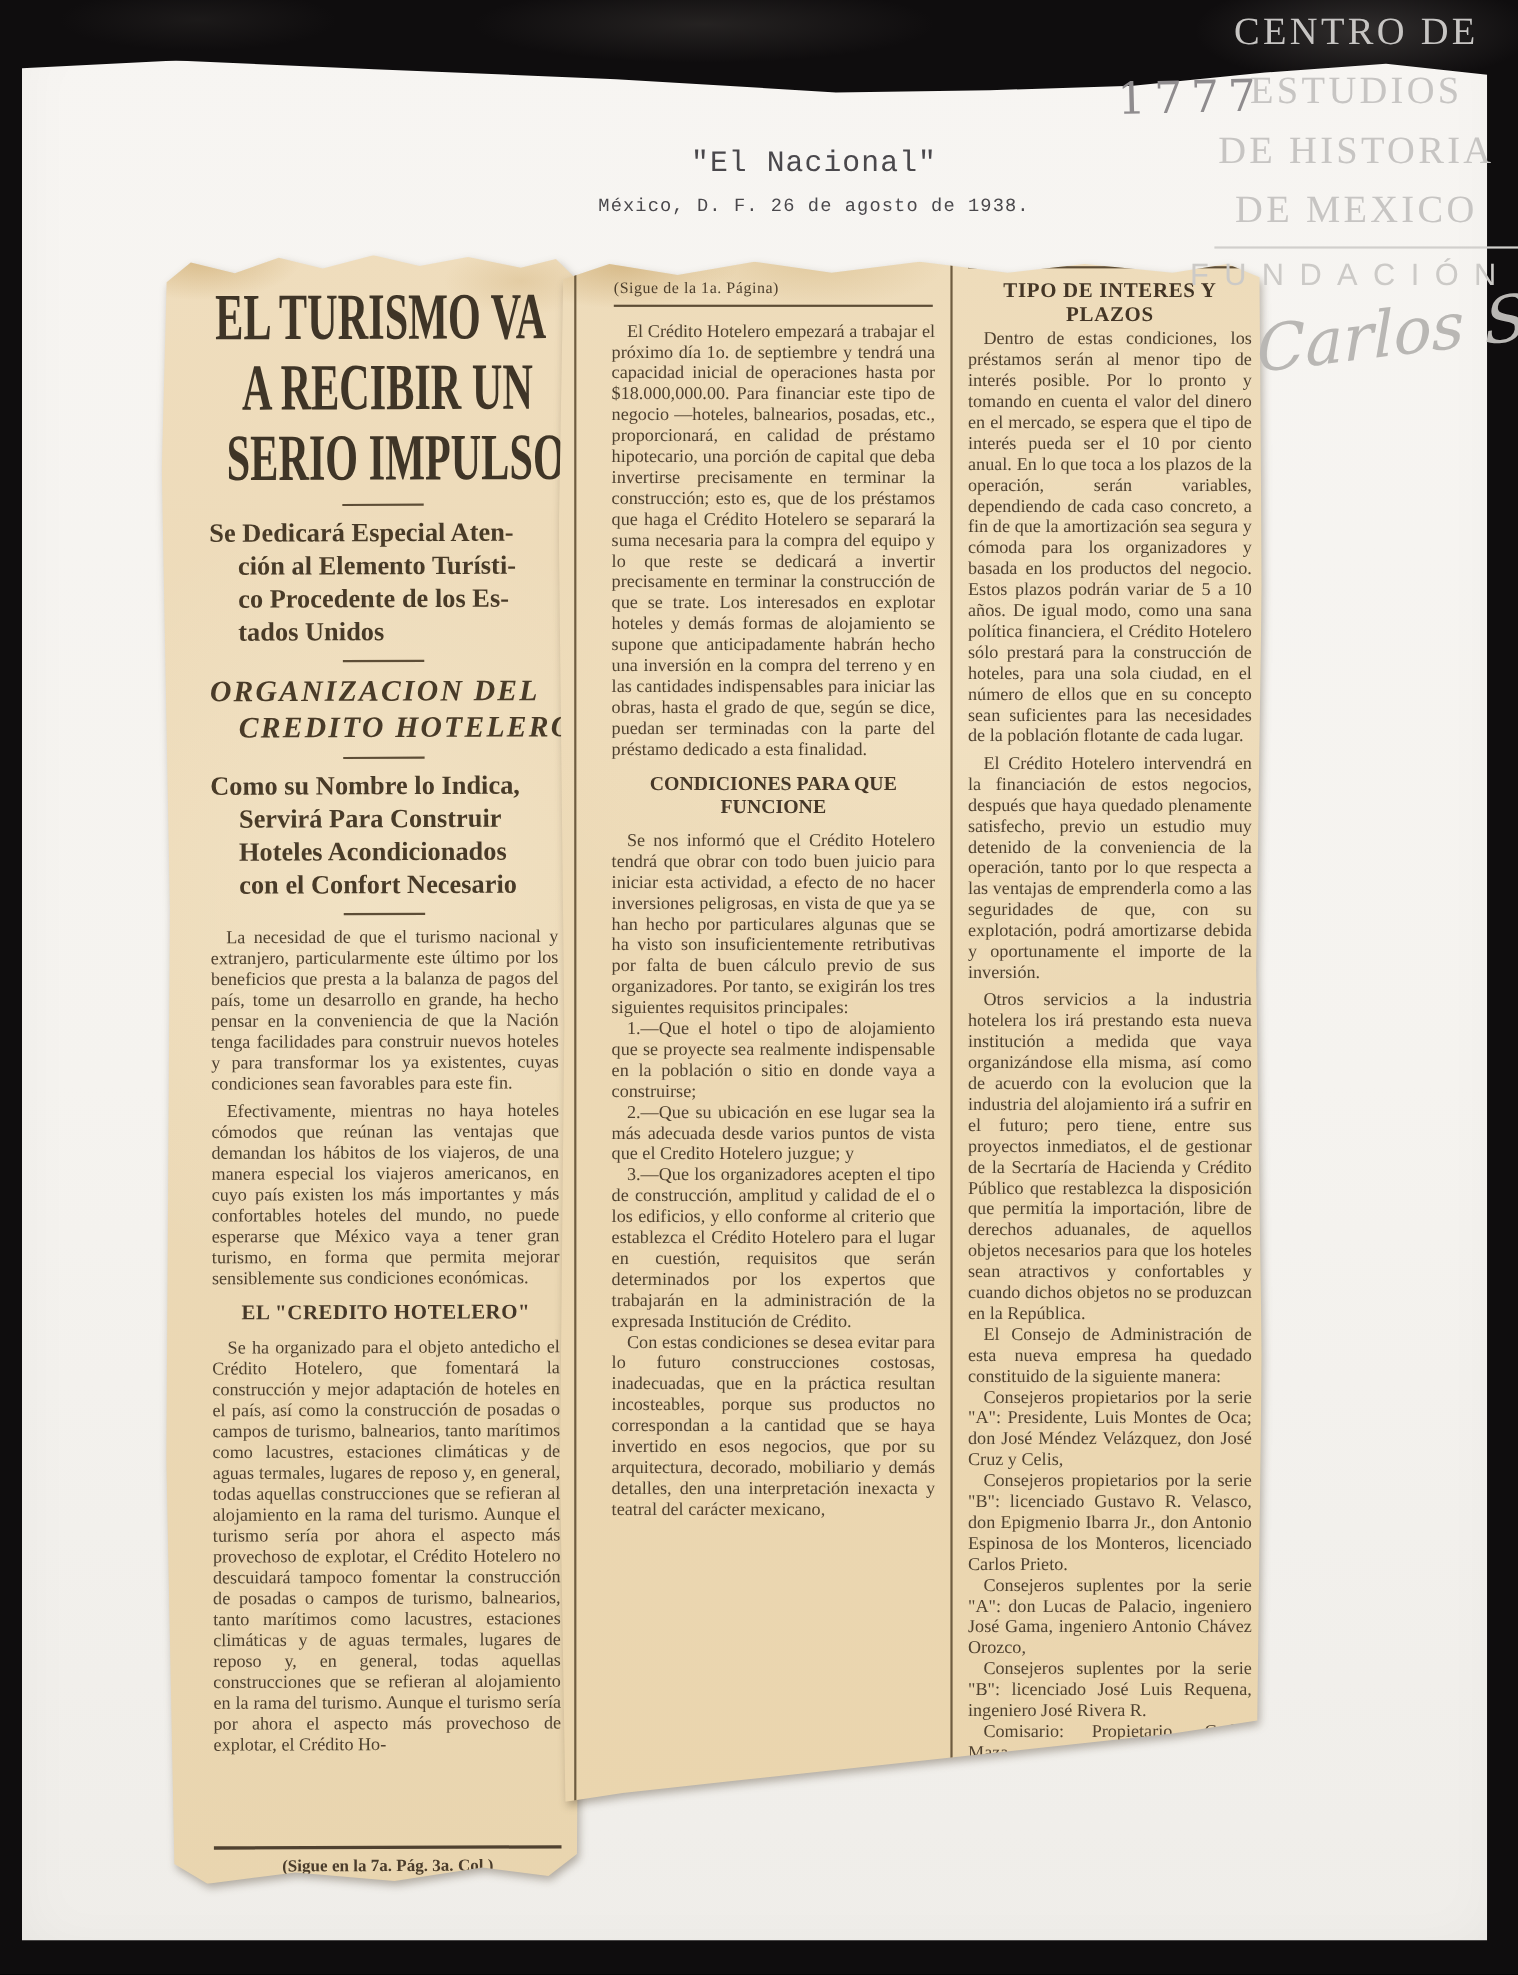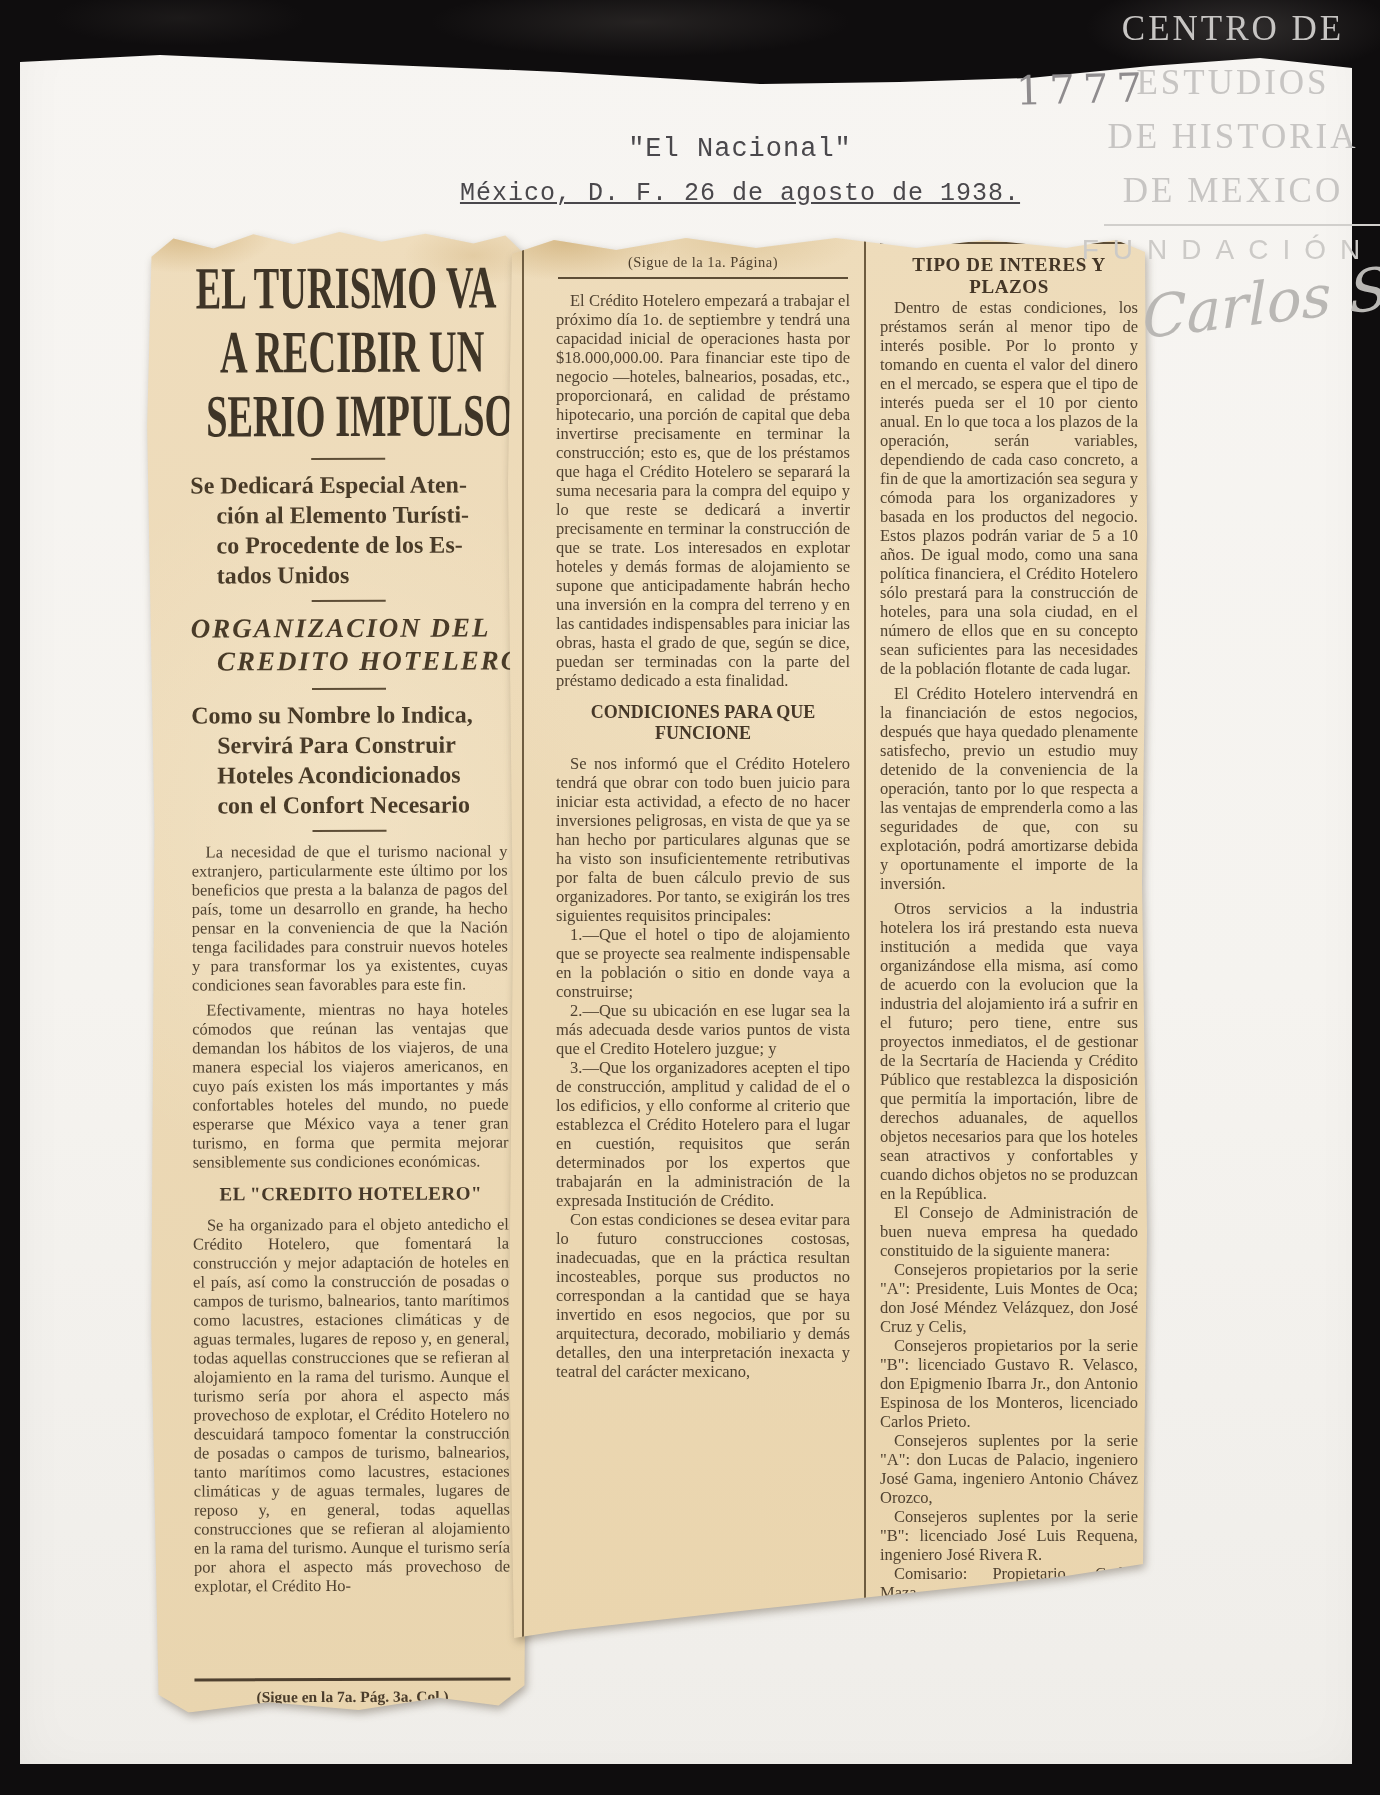--- a/index.html
+++ b/index.html
@@ -25,21 +25,21 @@
     letter-spacing:14px;color:#cccac7;white-space:nowrap;margin-left:-10px;}
   .wm-signature{font-family:"DejaVu Serif",serif;font-style:italic;font-size:58px;color:#b9b7b4;
     transform:rotate(-7deg) skewX(-6deg);transform-origin:left top;white-space:nowrap;
     margin:18px 0 0 60px;}
   
   .stamp{position:absolute;left:1016px;top:66px;z-index:5;font-family:"DejaVu Serif",serif;
     font-size:40px;letter-spacing:8px;color:#8f8c8e;transform:rotate(-1.5deg);}
   .typed{position:absolute;left:395px;top:134px;width:690px;z-index:5;text-align:center;
     font-family:"Liberation Mono","DejaVu Sans Mono",monospace;color:#4a484c;}
   .typed .t1{font-size:27px;letter-spacing:1px;}
-  .typed .t2{font-size:25px;letter-spacing:1px;margin-top:15px;text-decoration:underline;}
+  .typed .t2{font-size:17px;letter-spacing:1px;margin-top:15px;}
   
   .clipwrap{position:absolute;z-index:3;filter:drop-shadow(2px 4px 4px rgba(60,45,25,.35));}
   .clipping{color:#4f4130;}
   .clip-left{position:absolute;left:146px;top:226px;width:382px;height:1494px;
     transform:rotate(-0.2deg);
     background:
       radial-gradient(130px 55px at 40px 8px, rgba(193,153,86,.5), transparent 70%),
       radial-gradient(100px 45px at 330px 30px, rgba(200,165,105,.30), transparent 70%),
       radial-gradient(420px 500px at 50% 40%, rgba(255,249,232,.25), transparent 75%),
       linear-gradient(180deg,#efddbd,#e9d5af);
@@ -75,21 +75,21 @@
   .body-p.noindent{text-indent:0;}
   .subhead{text-align:center;font-weight:700;font-size:19px;line-height:22px;
     letter-spacing:.5px;color:#463828;margin:12px 0 10px;}
   .foot-rule{border-top:3px solid #4f4130;margin:8px 0 7px;}
   .continuation{text-align:center;font-weight:700;font-size:15.5px;color:#4a3c2b;}
   
   .colA{width:342px;box-sizing:border-box;padding:22px 14px 10px 32px;
     border-left:2px solid #6e5c40;margin-left:16px;}
   .colB{width:286px;box-sizing:border-box;padding:10px 12px 10px 14px;
     border-left:2px solid #6e5c40;}
-  .cont-note{text-align:center;font-size:14.5px;letter-spacing:.5px;color:#4c3e2c;
+  .cont-note{font-size:14.5px;letter-spacing:.5px;color:#4c3e2c;
     border-bottom:2px solid #5d4d36;padding-bottom:6px;margin:0 2px 12px;}
   .col-heading{text-align:center;font-weight:700;font-size:19px;letter-spacing:.6px;
     color:#443626;border-top:2px solid #5d4d36;padding-top:10px;margin-bottom:0;}
   .subhead2{text-align:center;font-weight:700;font-size:18px;line-height:21px;
     color:#463828;margin:12px 8px 10px;}
   .gap{height:6px;}
 </style>
 </head>
 <body>
 
@@ -149,21 +149,21 @@
         <p class="body-p">Con estas condiciones se desea evitar para lo futuro construcciones costosas, inadecuadas, que en la práctica resultan incosteables, porque sus productos no correspondan a la cantidad que se haya invertido en esos negocios, que por su arquitectura, decorado, mobiliario y demás detalles, den una interpretación inexacta y teatral del carácter mexicano,</p>
       </div>
 
       <div class="colB">
         <div class="col-heading">TIPO DE INTERES Y PLAZOS</div>
         <p class="body-p">Dentro de estas condiciones, los préstamos serán al menor tipo de interés posible. Por lo pronto y tomando en cuenta el valor del dinero en el mercado, se espera que el tipo de interés pueda ser el 10 por ciento anual. En lo que toca a los plazos de la operación, serán variables, dependiendo de cada caso concreto, a fin de que la amortización sea segura y cómoda para los organizadores y basada en los productos del negocio. Estos plazos podrán variar de 5 a 10 años. De igual modo, como una sana política financiera, el Crédito Hotelero sólo prestará para la construcción de hoteles, para una sola ciudad, en el número de ellos que en su concepto sean suficientes para las necesidades de la población flotante de cada lugar.</p>
         <div class="gap"></div>
         <p class="body-p">El Crédito Hotelero intervendrá en la financiación de estos negocios, después que haya quedado plenamente satisfecho, previo un estudio muy detenido de la conveniencia de la operación, tanto por lo que respecta a las ventajas de emprenderla como a las seguridades de que, con su explotación, podrá amortizarse debida y oportunamente el importe de la inversión.</p>
         <div class="gap"></div>
         <p class="body-p">Otros servicios a la industria hotelera los irá prestando esta nueva institución a medida que vaya organizándose ella misma, así como de acuerdo con la evolucion que la industria del alojamiento irá a sufrir en el futuro; pero tiene, entre sus proyectos inmediatos, el de gestionar de la Secrtaría de Hacienda y Crédito Público que restablezca la disposición que permitía la importación, libre de derechos aduanales, de aquellos objetos necesarios para que los hoteles sean atractivos y confortables y cuando dichos objetos no se produzcan en la República.</p>
-        <p class="body-p">El Consejo de Administración de buen nueva empresa ha quedado constituido de la siguiente manera:</p>
+        <p class="body-p">El Consejo de Administración de esta nueva empresa ha quedado constituido de la siguiente manera:</p>
         <p class="body-p">Consejeros propietarios por la serie "A": Presidente, Luis Montes de Oca; don José Méndez Velázquez, don José Cruz y Celis,</p>
         <p class="body-p">Consejeros propietarios por la serie "B": licenciado Gustavo R. Velasco, don Epigmenio Ibarra Jr., don Antonio Espinosa de los Monteros, licenciado Carlos Prieto.</p>
         <p class="body-p">Consejeros suplentes por la serie "A": don Lucas de Palacio, ingeniero José Gama, ingeniero Antonio Chávez Orozco,</p>
         <p class="body-p">Consejeros suplentes por la serie "B": licenciado José Luis Requena, ingeniero José Rivera R.</p>
         <p class="body-p">Comisario: Propietario, Carlos Maza,</p>
         <p class="body-p">Director Gerente: don Alfonso Cerrillo,</p>
       </div>
 
     </div>
   </div>

